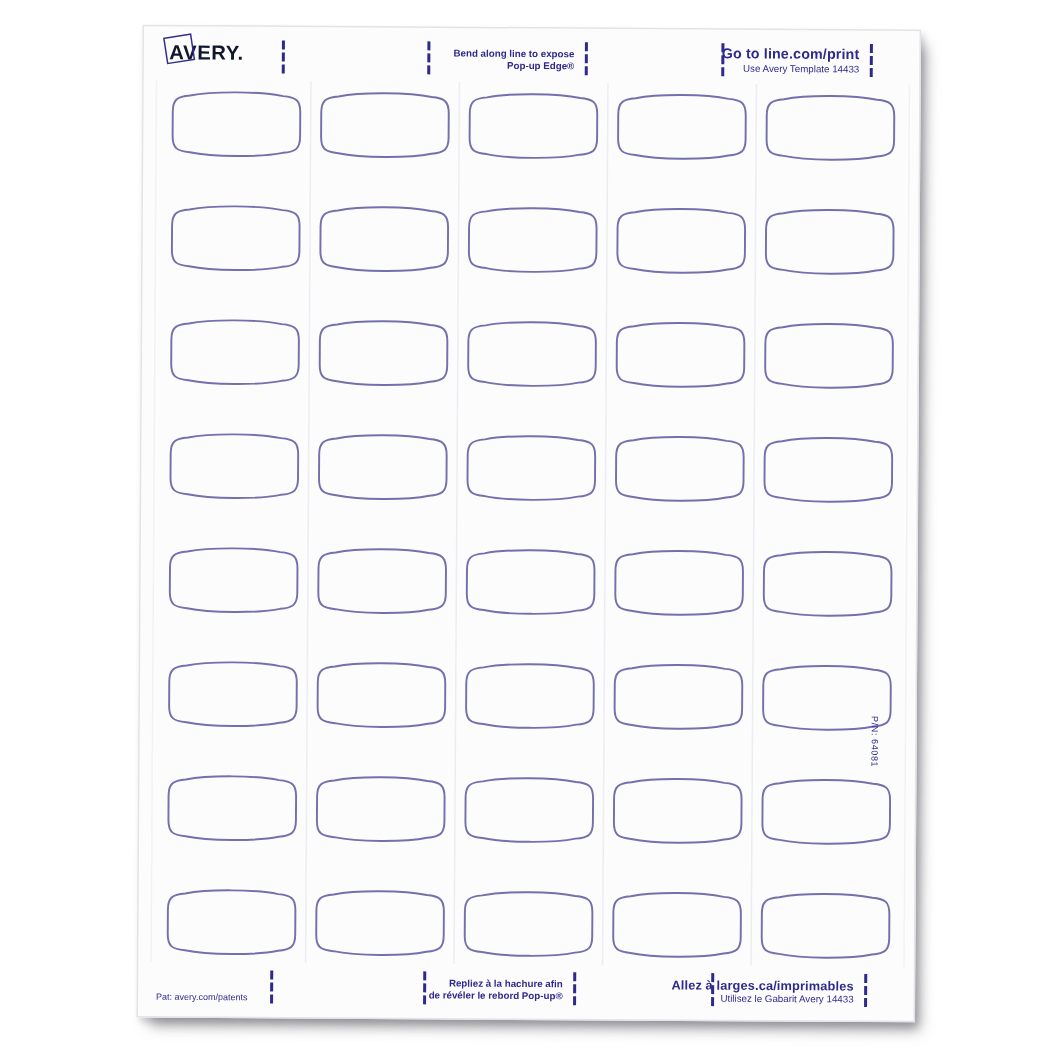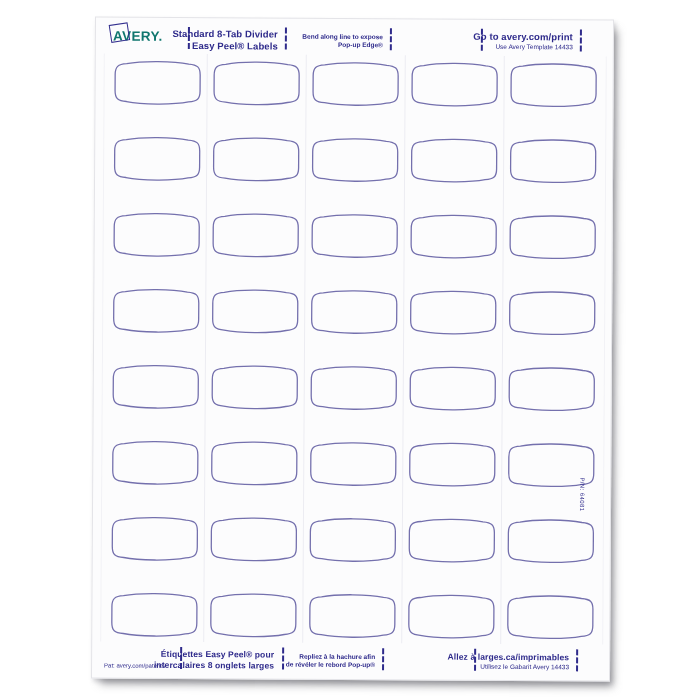--- a/index.html
+++ b/index.html
@@ -14,21 +14,21 @@
   .bold{font-weight:bold;}
   .t-big{font-size:9.5px;line-height:11.5px;letter-spacing:.1px;}
   .t-mid{font-size:8.5px;line-height:10.5px;letter-spacing:.1px;}
   .t-sm{font-size:6.5px;line-height:8px;}
   .t-tiny{font-size:6px;line-height:7px;}
   .vsep{position:absolute;width:0;border-left:2px dashed #2e2a8b;}
   .vsep.hd{top:9px;height:22px;}
   .vsep.ft{top:629px;height:22px;}
   
   .logo{position:absolute;left:17px;top:9px;width:60px;height:20px;}
-  .logo-text{position:relative;font-weight:bold;font-size:13.5px;letter-spacing:.4px;color:#0f766e;z-index:2;}
+  .logo-text{position:relative;font-weight:bold;font-size:13.5px;letter-spacing:.4px;color:#0f172a;z-index:2;}
   .logo-box{position:absolute;left:-3px;top:-3px;width:17px;height:16px;border:1.6px solid #322e8e;
     transform:rotate(-9deg);z-index:3;background:transparent;}
   
   #labels{position:absolute;left:0;top:0;width:100%;height:100%;}
   .label{position:absolute;width:88px;height:46px;}
   .label svg{display:block;width:88px;height:46px;}
   
   .perf{position:absolute;top:36px;height:588px;width:1px;background:#ececf2;}
   .marginline{position:absolute;top:36px;height:588px;width:1px;background:#f2f2f6;}
   
@@ -255,49 +255,41 @@
       <span class="logo-box"></span>
       <span class="logo-text">AVERY.</span>
     </div>
 
     <div class="vsep hd" style="left:92px"></div>
     <div class="vsep hd" style="left:189px"></div>
     <div class="vsep hd" style="left:294px"></div>
     <div class="vsep hd" style="left:385px"></div>
     <div class="vsep hd" style="left:484px"></div>
 
-    <div class="blk r t-big bold" style="right:335px;top:10px">
-      <div>Standard 8-Tab Divider</div>
-      <div>Easy Peel® Labels</div>
-    </div>
 
     <div class="blk r t-sm bold" style="right:230px;top:14px">
       <div>Bend along line to expose</div>
       <div>Pop-up Edge®</div>
     </div>
 
     <div class="blk r" style="right:40px;top:11px">
-      <div class="t-big bold">Go to avery.com/print</div>
+      <div class="t-big bold">Go to line.com/print</div>
       <div class="t-sm">Use Avery Template 14433</div>
     </div>
 
     <div class="pn">P/N: 64081</div>
 
     <div class="vsep ft" style="left:88px"></div>
     <div class="vsep ft" style="left:190px"></div>
     <div class="vsep ft" style="left:290px"></div>
     <div class="vsep ft" style="left:382px"></div>
     <div class="vsep ft" style="left:484px"></div>
 
     <div class="blk t-tiny" style="left:12px;top:645px">Pat: avery.com/patents</div>
 
-    <div class="blk r t-mid bold" style="right:335px;top:631px">
-      <div>Étiquettes Easy Peel® pour</div>
-      <div>intercalaires 8 onglets larges</div>
-    </div>
 
     <div class="blk r t-sm bold" style="right:234px;top:634px">
       <div>Repliez à la hachure afin</div>
       <div>de révéler le rebord Pop-up®</div>
     </div>
 
     <div class="blk r" style="right:40px;top:632px">
       <div class="t-mid bold">Allez à larges.ca/imprimables</div>
       <div class="t-sm">Utilisez le Gabarit Avery 14433</div>
     </div>

